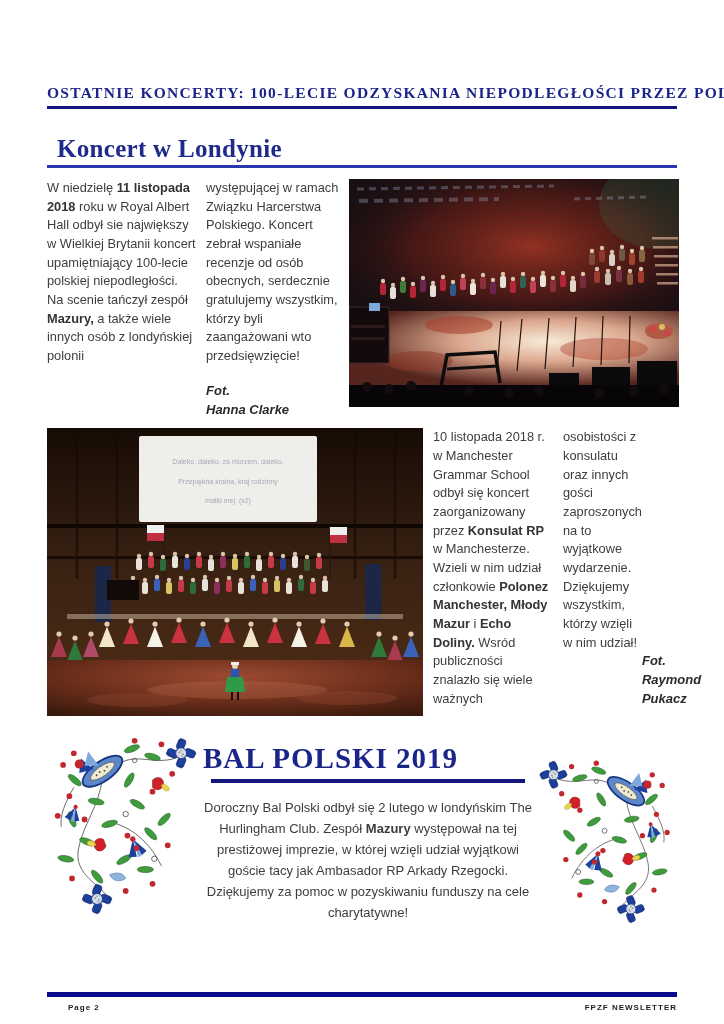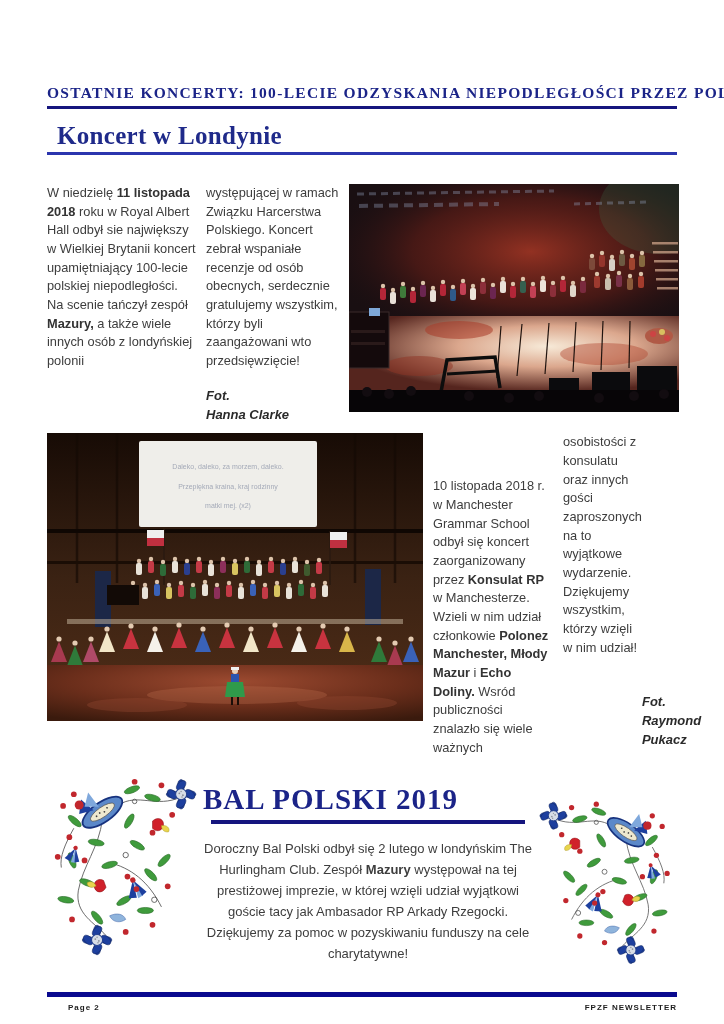--- a/index.html
+++ b/index.html
@@ -11,37 +11,37 @@
   }
   
   .masthead{
     font-family:"Liberation Serif",serif;font-weight:bold;
     font-size:15.5px;letter-spacing:1.3px;color:#1b2488;
     border-bottom:3px solid #15157e;padding-bottom:4px;white-space:nowrap;
   }
   
   .section-title{
     font-family:"Liberation Serif",serif;font-weight:bold;color:#1f2a8a;
-    font-size:25px;margin:13px 0 0 0;padding:0 0 2px 10px;
+    font-size:25px;margin:26px 0 0 0;padding:0 0 2px 10px;
     border-bottom:3px solid #2b35ae;letter-spacing:.3px;
   }
   .bodytxt{font-size:12.8px;line-height:1.46;color:#3d3d3d;}
   .bodytxt b{color:#333;}
   .credit{
     text-align:left;font-weight:bold;font-style:italic;
     color:#2a2a2a;font-size:13px;line-height:1.45;
   }
   .row{display:flex;}
-  .london-row{margin-top:29px;gap:9px;}
+  .london-row{margin-top:11px;gap:9px;}
   .london-col1{width:150px;flex:none;}
   .london-col2{width:134px;flex:none;}
   .london-photo{margin-left:auto;flex:none;}
   .manch-row{margin-top:9px;gap:10px;}
   .manch-photo{flex:none;}
-  .manch-col1{width:120px;flex:none;margin-top:44px;}
+  .manch-col1{width:120px;flex:none;}
   .manch-col2{width:122px;flex:none;display:flex;flex-direction:row;}
   .manch-col2 .credit{margin-top:auto;padding-bottom:8px;}
   
   .bal-row{margin-top:6px;display:flex;align-items:flex-start;}
   .bal-left{flex:none;margin-top:2px;}
   .bal-right{flex:none;margin-top:24px;}
   .bal-center{flex:1;padding:0 4px;}
   .bal-title{
     font-family:"Liberation Serif",serif;font-weight:bold;color:#1b2488;
     font-size:29px;margin:20px 0 0 0;letter-spacing:1px;

